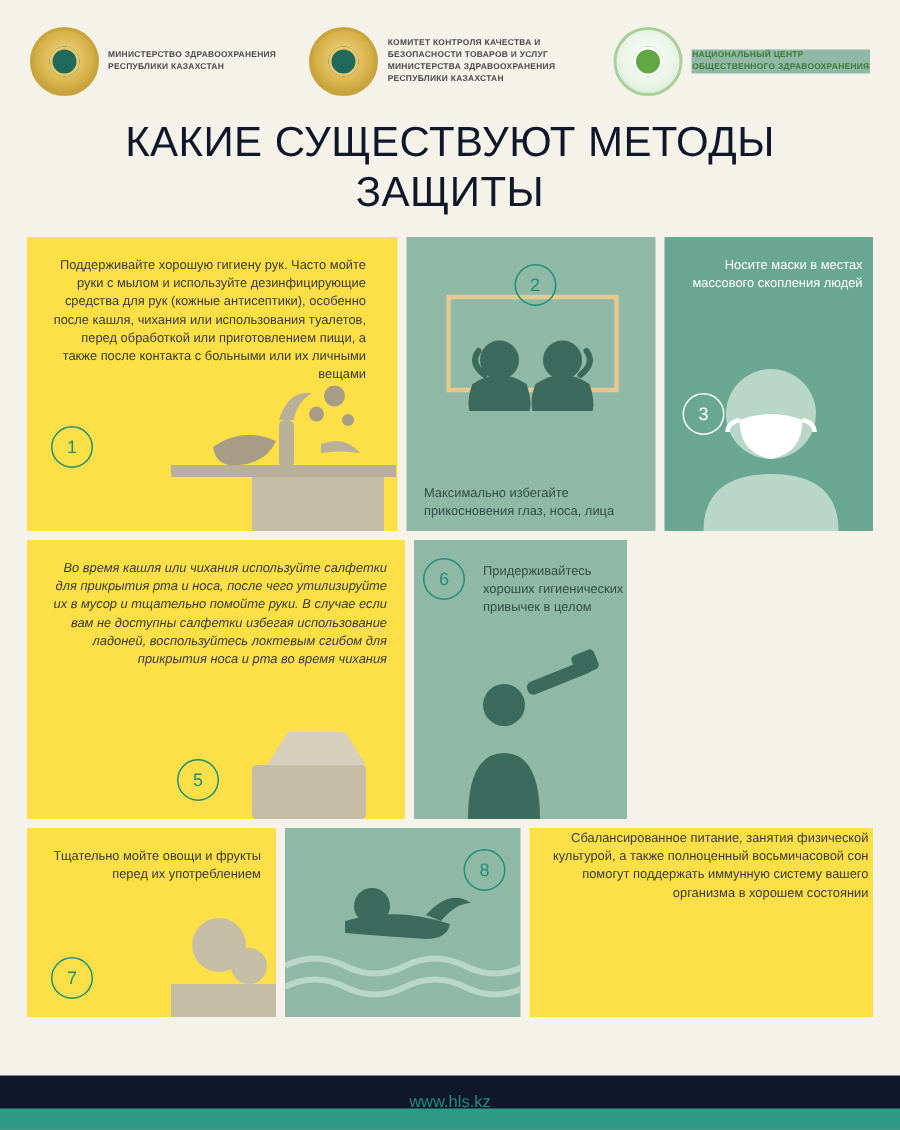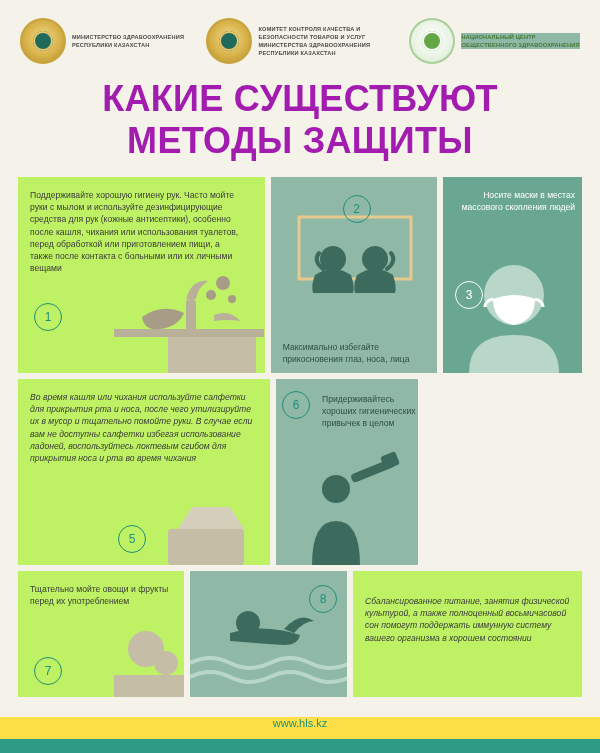--- a/index.html
+++ b/index.html
@@ -71,23 +71,23 @@
     color: #4a4a4a;
     font-weight: bold;
     text-transform: uppercase;
     letter-spacing: 0.2px;
   }
   .logo-text.green { color: #3f7a33; }
 
   
   .title {
     text-align: center;
-    color: #a21caf;
-    font-size: 36px;
-    font-weight: bold;
+    color: #0f172a;
+    font-size: 28px;
+    font-weight: normal;
     line-height: 1.18;
     letter-spacing: 0.3px;
     padding: 10px 18px 6px 18px;
     text-transform: uppercase;
   }
   .title .line2 { display: block; }
 
   
   .grid {
     position: relative;
@@ -96,21 +96,21 @@
   .row {
     display: flex;
     gap: 6px;
     margin-bottom: 6px;
   }
   .cell {
     position: relative;
     box-sizing: border-box;
     overflow: hidden;
   }
-  .beige { background: #bef264; }
+  .beige { background: #fde047; text-align: right; }
   .green { background: #8fb8a6; }
   .teal  { background: #6aa793; }
 
   .txt {
     font-size: 8.6px;
     line-height: 1.42;
     color: #3a3a3a;
     padding: 12px 12px 4px 12px;
   }
   .txt.white { color: #ffffff; }
@@ -142,23 +142,23 @@
     pointer-events: none;
   }
 
   
   .footer {
     position: absolute;
     bottom: 0;
     left: 0;
     right: 0;
     height: 36px;
-    background: #fde047;
-    display: flex;
-    align-items: flex-start;
+    background: #0f172a;
+    display: flex;
+    align-items: center;
     justify-content: center;
   }
   .footer a {
     color: #1f8f7a;
     font-size: 11px;
     text-decoration: none;
   }
   .bottom-strip {
     position: absolute;
     left: 0; right: 0; bottom: 0;
@@ -310,21 +310,21 @@
             <g stroke="#b9d7c9" stroke-width="4" fill="none">
               <path d="M0 92 q20 -10 40 0 t40 0 t40 0 t40 0"></path>
               <path d="M0 106 q20 -10 40 0 t40 0 t40 0 t40 0"></path>
             </g>
           </svg>
         </div>
         <div class="num" style="right:10px; top:14px;">8</div>
       </div>
 
       <div class="cell beige" style="width:234px;">
-        <div class="txt" style="width:214px; padding-top:24px;font-style:italic;">Сбалансированное питание, занятия физической культурой, а также полноценный восьмичасовой сон помогут поддержать иммунную систему вашего организма в хорошем состоянии</div>
+        <div class="txt" style="width:214px; padding-top:0;">Сбалансированное питание, занятия физической культурой, а также полноценный восьмичасовой сон помогут поддержать иммунную систему вашего организма в хорошем состоянии</div>
       </div>
     </div>
 
   </div>
 
   <div class="footer">
     <a href="#">www.hls.kz</a>
   </div>
   <div class="bottom-strip"></div>
 

